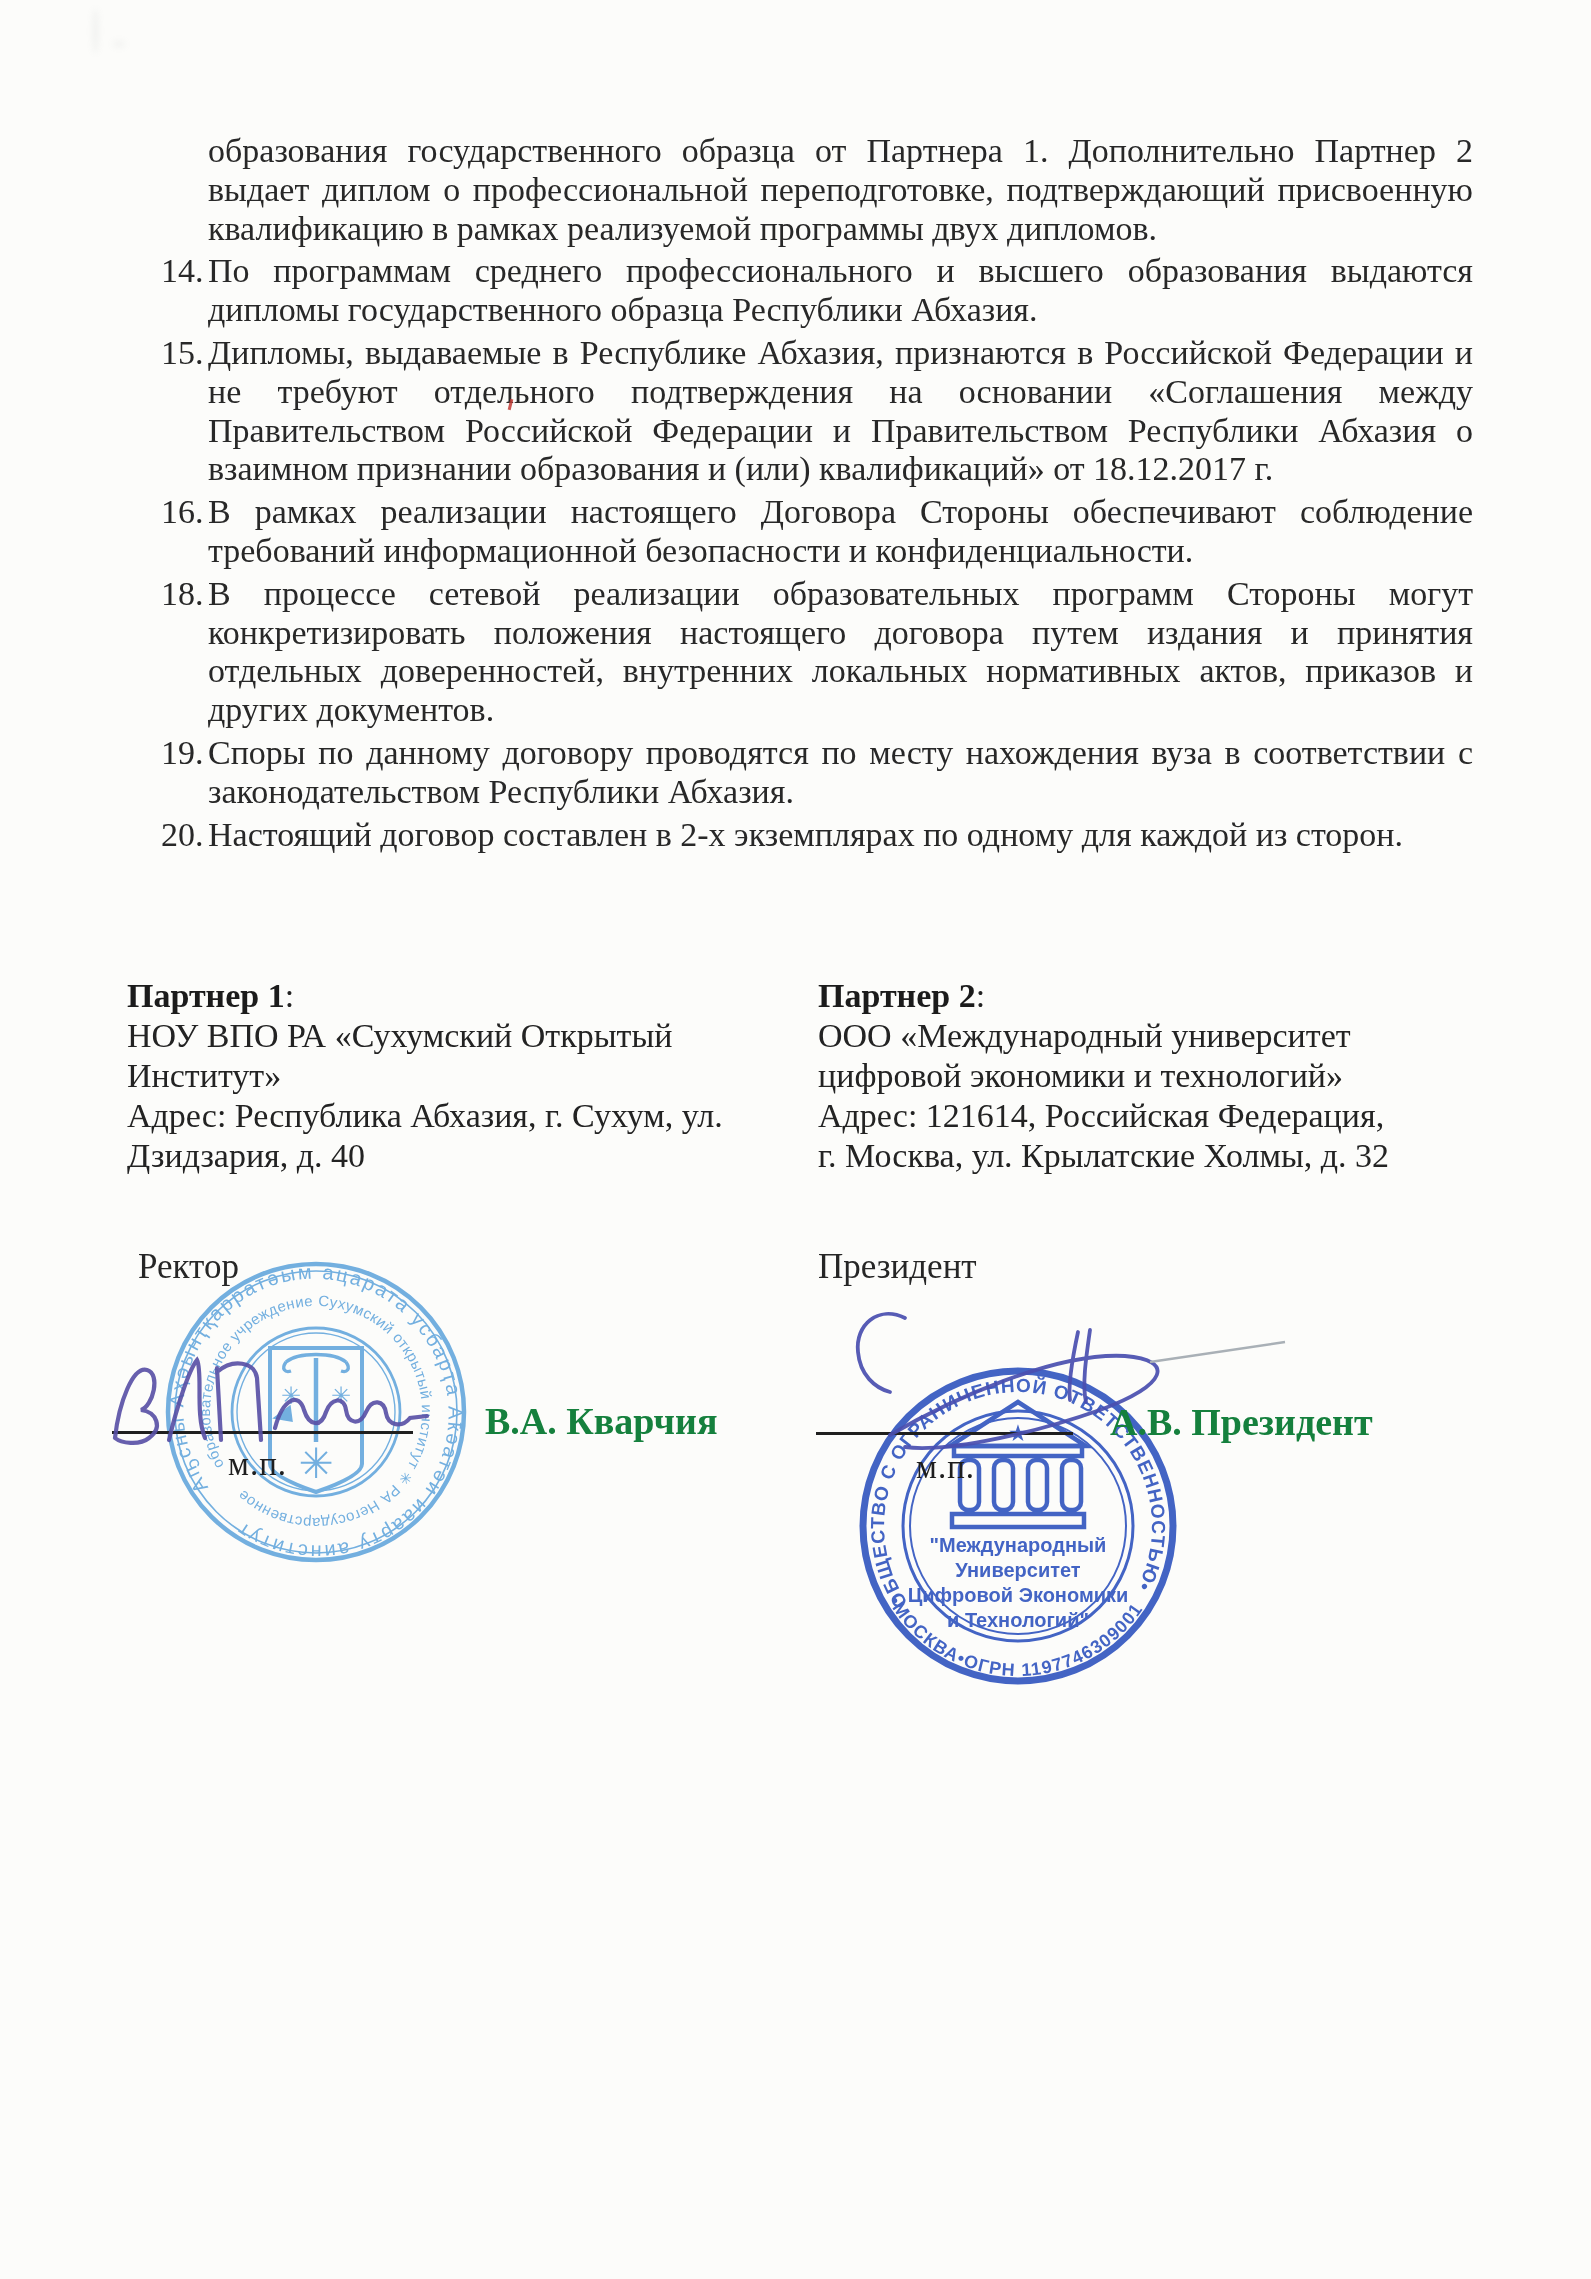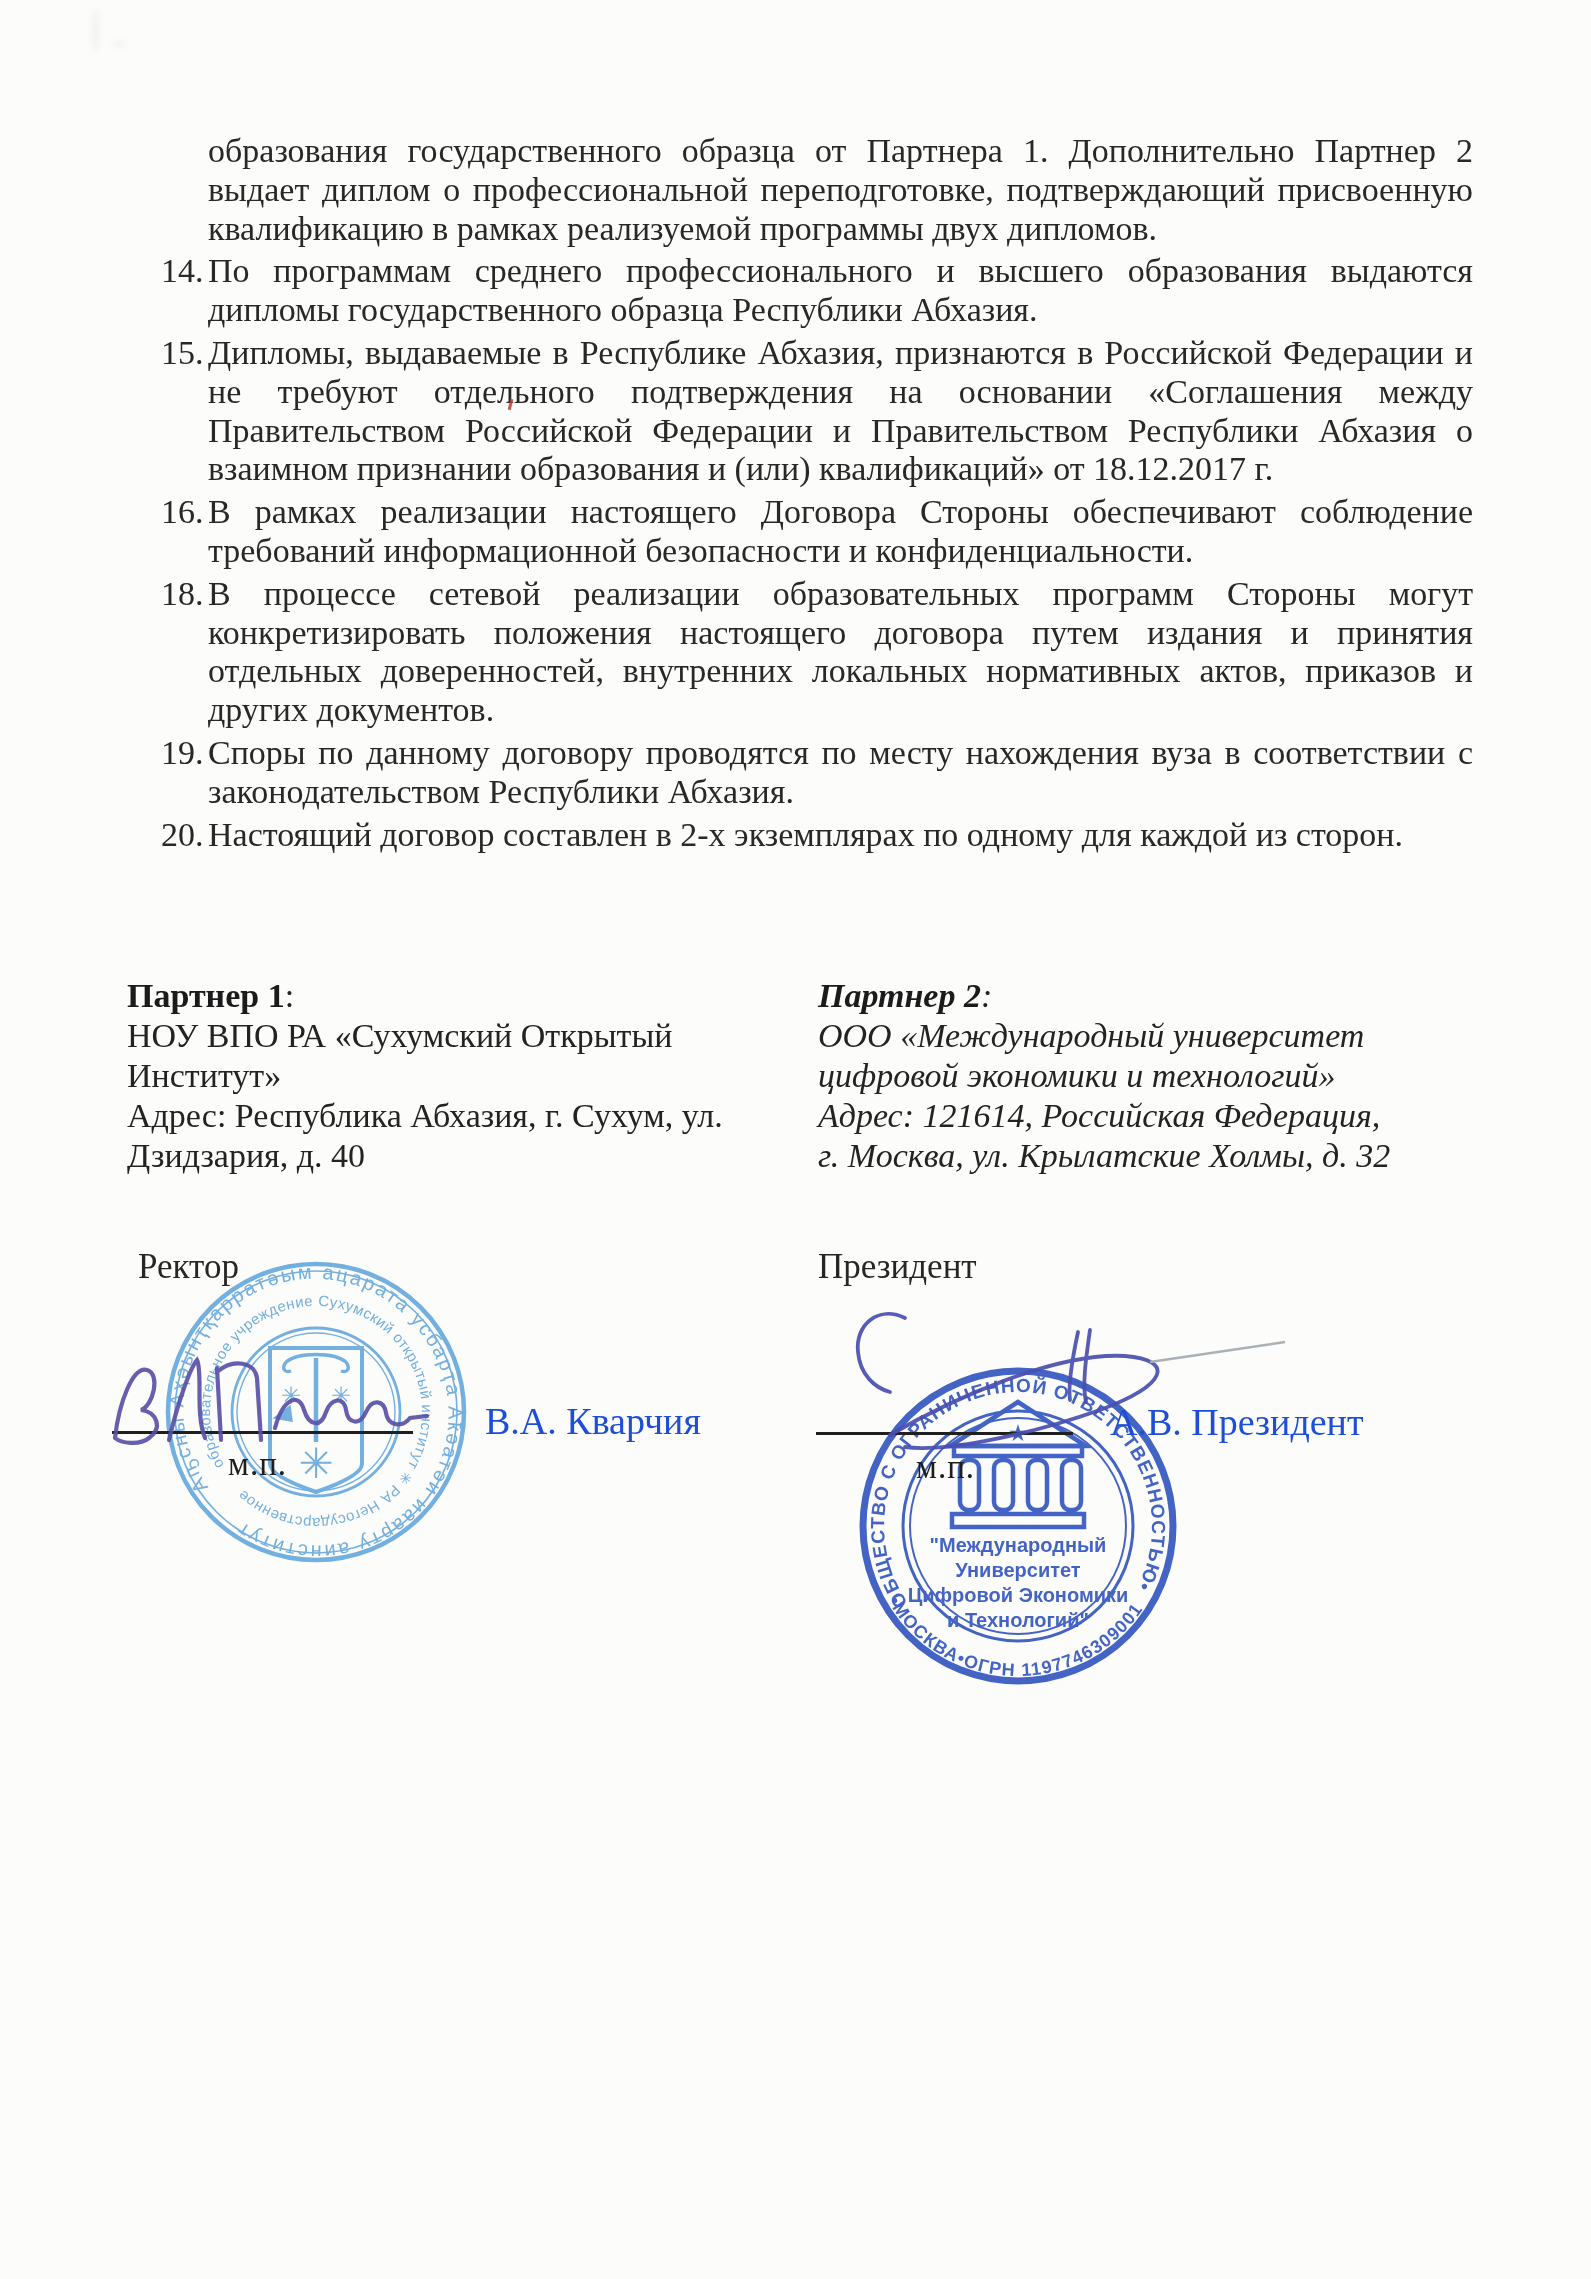--- a/index.html
+++ b/index.html
@@ -14,32 +14,32 @@
   .clauses{
     position:absolute;left:153px;top:94px;width:1320px;
     font-size:34px;line-height:38.8px;color:#282828;margin-top:38px;
   }
   .clause{position:relative;padding-left:55px;text-align:justify;margin-bottom:4px;}
   .clause .num{position:absolute;left:8px;top:0;}
   
   .pcol{position:absolute;top:976px;font-size:34px;line-height:40px;color:#232323;}
   .pcol .ptitle{font-weight:bold;color:#1b1b1b;margin-top:16px;}
   #partner1-block{left:127px;width:640px;}
-  #partner2-block{left:818px;width:660px;font-style:italic;}
+  #partner2-block{left:818px;width:660px;}
   .role{position:absolute;top:1247px;font-size:35px;color:#262626;}
   #role-1{left:138px;text-align:center;}
   #role-2{left:818px;}
   
   .sig-line{position:absolute;height:2.6px;background:#1f1f1f;}
   #sig-line-1{left:112px;top:1431px;width:301px;}
   #sig-line-2{left:816px;top:1432px;width:257px;}
   .mp{position:absolute;font-size:33px;color:#1e1e1e;letter-spacing:1px;}
   #mp-1{left:228px;top:1446px;}
   #mp-2{left:916px;top:1449px;}
-  .signer{position:absolute;font-size:38px;color:#1d4ed8;}
+  .signer{position:absolute;font-size:38px;color:#15803d;font-weight:bold;}
   #signer-1{left:485px;top:1399px;}
   #signer-2{left:1110px;top:1400px;}
   .stamp{position:absolute;}
   #stamp-institute{left:156px;top:1252px;opacity:.93;}
   #stamp-university{left:848px;top:1356px;opacity:.95;}
   .sigsvg{position:absolute;}
   #signature-1{left:95px;top:1340px;}
   #signature-2{left:840px;top:1295px;}
   .red-tick{position:absolute;left:509px;top:399px;width:3px;height:11px;background:#c23a34;transform:rotate(14deg);opacity:.85;}
   .stamp text{font-family:"Liberation Sans", sans-serif;}

